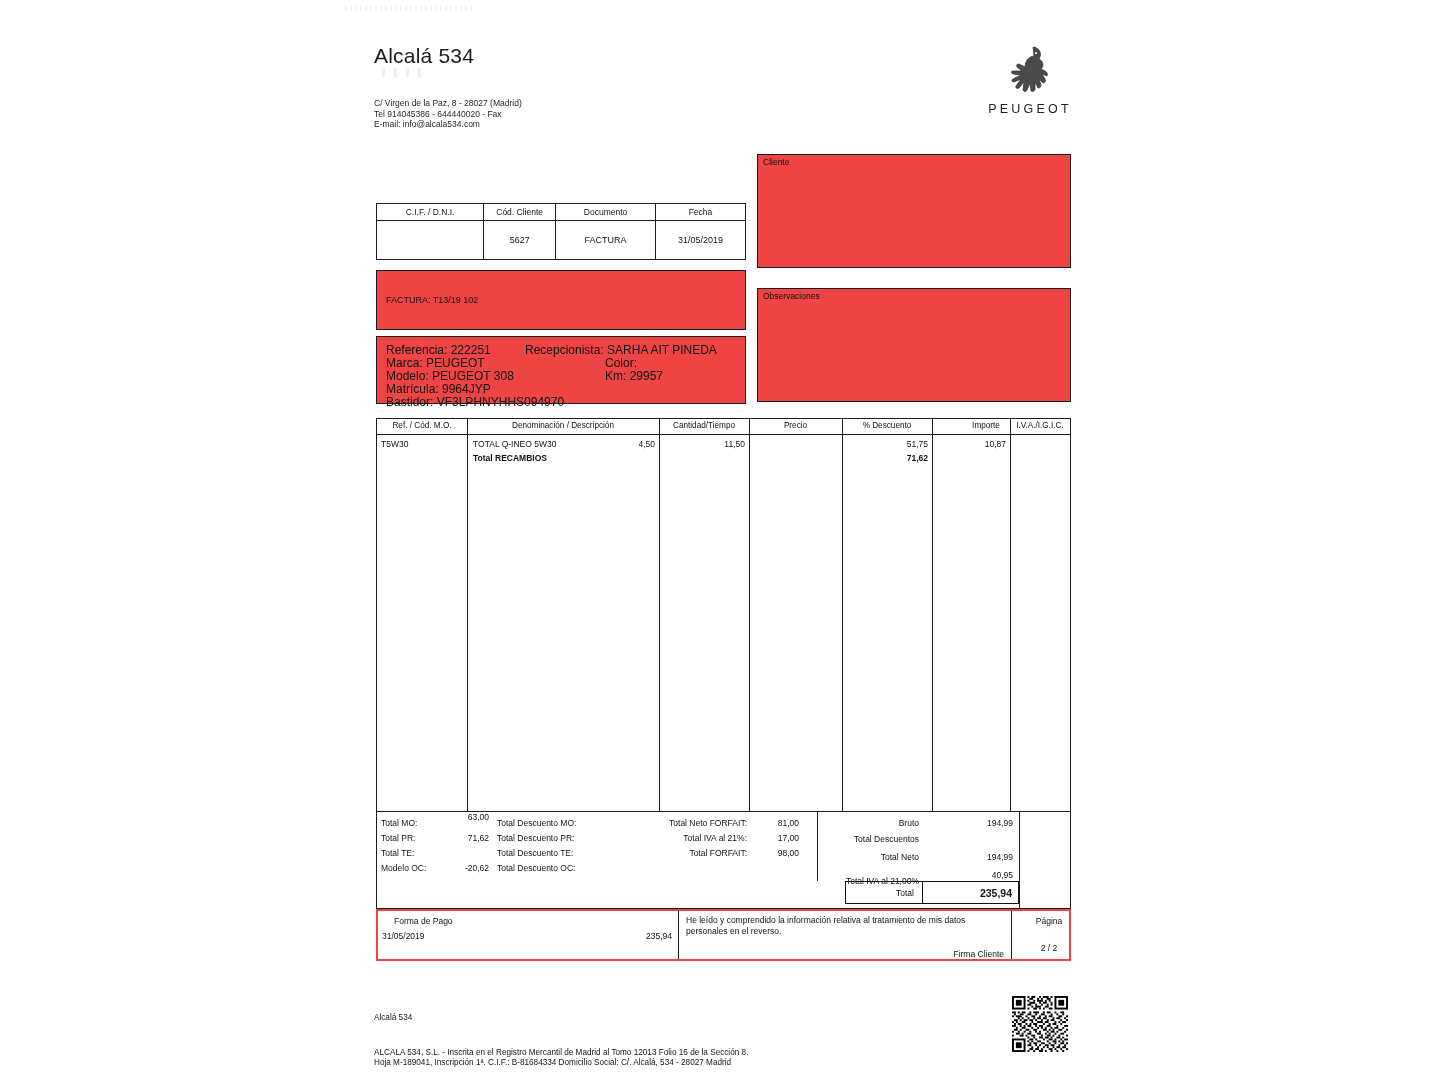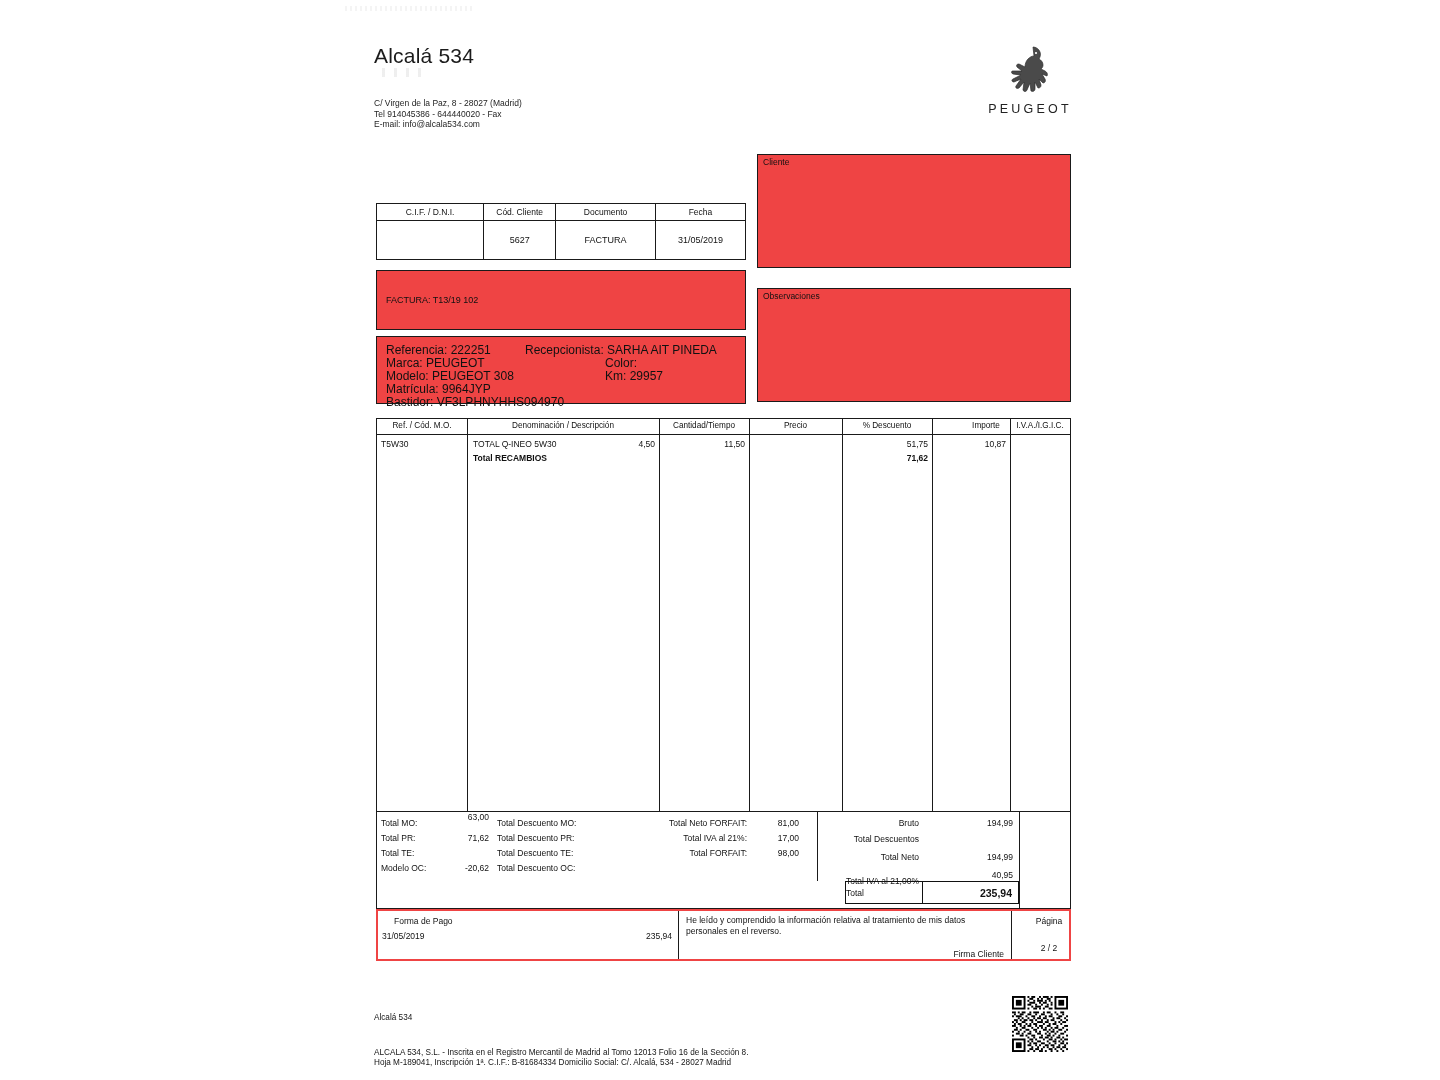--- a/index.html
+++ b/index.html
@@ -343,21 +343,21 @@
     <span class="tcell ralign" style="left:552px; top:6px;  width:84px">194,99</span>
     <span class="tcell ralign" style="left:552px; top:22px; width:84px"></span>
     <span class="tcell ralign" style="left:552px; top:40px; width:84px">194,99</span>
     <span class="tcell ralign" style="left:552px; top:58px; width:84px">40,95</span>
 
     <span class="vline" style="left:440px; top:0; height:69px"></span>
     <span class="vline" style="left:642px; top:0; height:97px"></span>
 
     <div id="total-strong-box">
       <span id="total-strong-div"></span>
-      <span class="tcell tlabel-r" style="left:0; top:6px; width:68px; text-align:left">Total</span>
+      <span class="tcell tlabel-r" style="left:0; top:6px; width:68px; text-align:right">Total</span>
       <span class="tcell ralign bold" style="left:80px; top:5px; width:86px; font-size:10.5px">235,94</span>
     </div>
   </div>
 
   <div class="abs" id="footer-band">
     <span class="vline" style="left:300px"></span>
     <span class="vline" style="left:633px"></span>
 
     <span class="fcell" style="left:16px; top:5px">Forma de Pago</span>
     <span class="fcell" style="left:4px;  top:20px">31/05/2019</span>

